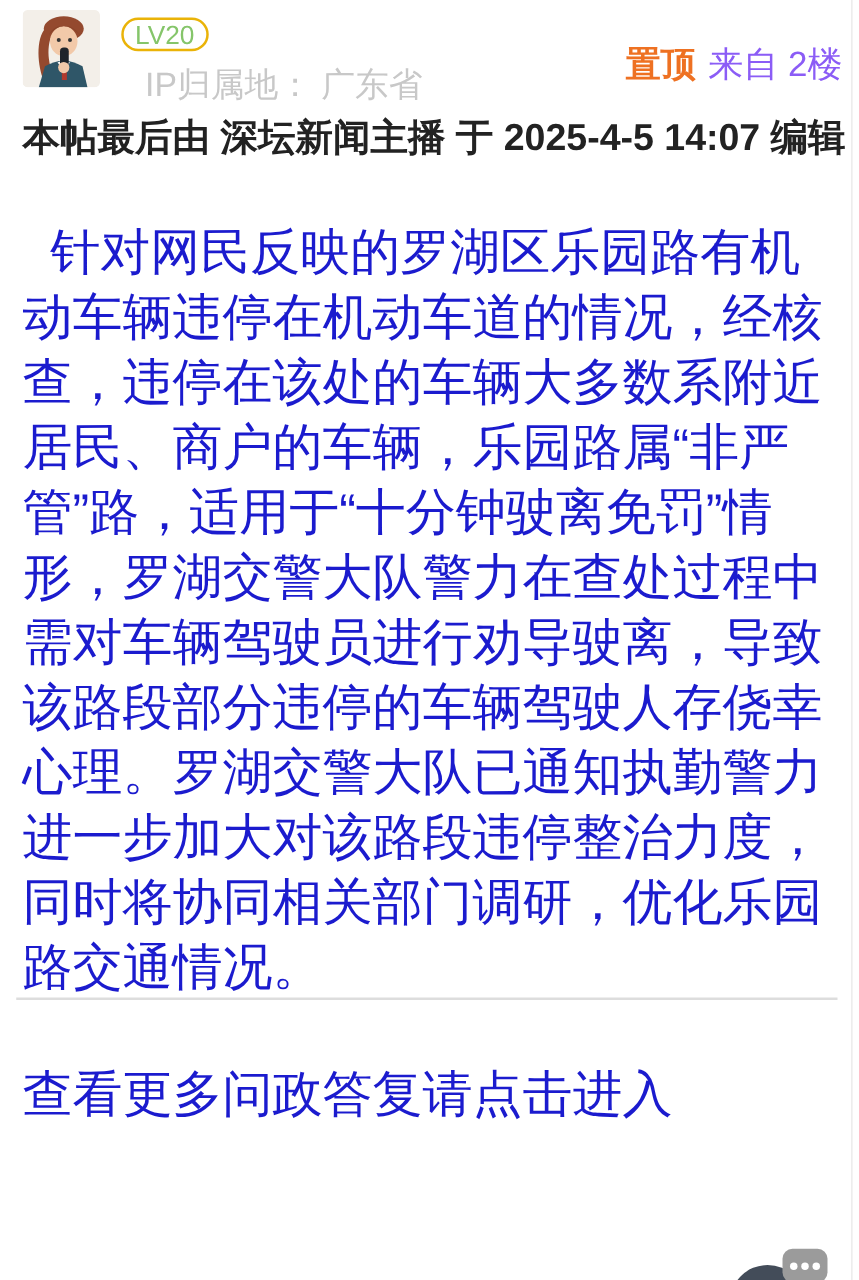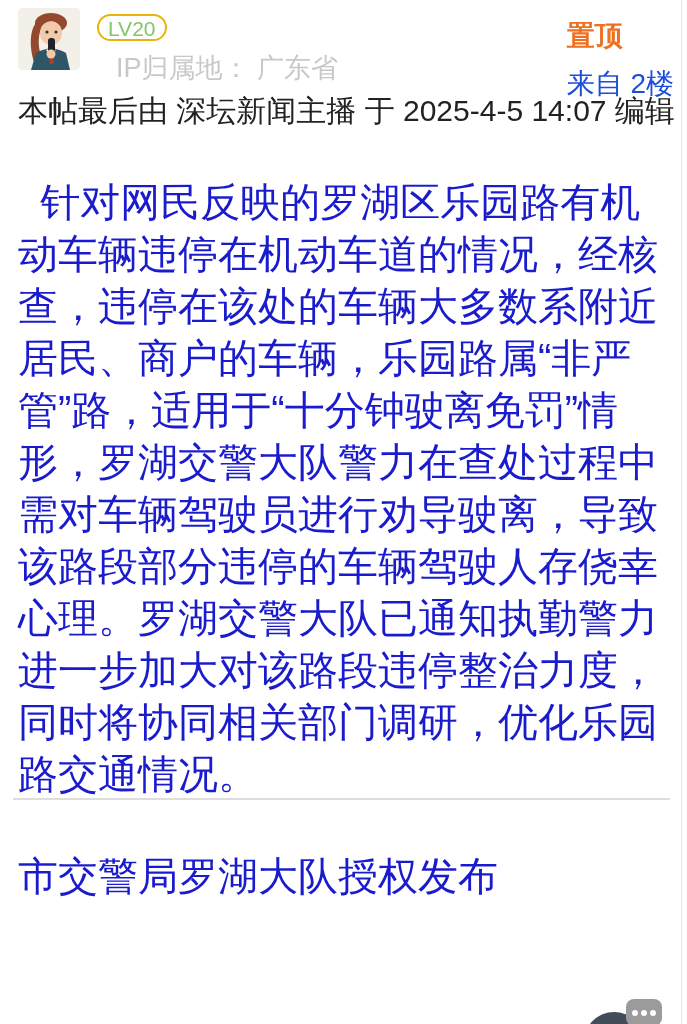--- a/index.html
+++ b/index.html
@@ -39,30 +39,31 @@
   .ip-line {
     position: absolute; left: 97px; top: 50px;
     display: flex; align-items: baseline;
     white-space: nowrap;
     font-size: 27px; color: #c8c8c8; margin-left: 19px;
   }
   .ip-line .post-time { margin-left: 26px; }
   .header-right {
     position: absolute; top: 17px; right: 13px;
     display: flex; align-items: baseline; gap: 10px;
-    white-space: nowrap; font-size: 28px; flex-direction: column;
+    white-space: nowrap; font-size: 28px;
   }
   .pinned { color: #ee7122; font-weight: bold; }
-  .floor { color: #1d4ed8; }
+  .floor { color: #8b5cf6; margin-top: 16px; }
   
   .edit-note {
     position: absolute; left: 18px; top: 94px;
     width: 660px;
     font-size: 30px; line-height: 34px; color: #222222;
     white-space: nowrap;
+    font-weight: bold;
   }
   
   .post-body {
     position: absolute; left: 18px; top: 176px;
     width: 656px;
     font-size: 40px; line-height: 52px;
     color: #1b1bce;
   }
   .post-body p { white-space: pre-wrap; word-break: break-all; }
   
@@ -132,20 +133,20 @@
 </div>
 
 <div class="edit-note">本帖最后由 深坛新闻主播 于 2025-4-5 14:07 编辑</div>
 
 <div class="post-body">
   <p>  针对网民反映的罗湖区乐园路有机动车辆违停在机动车道的情况，经核查，违停在该处的车辆大多数系附近居民、商户的车辆，乐园路属“非严管”路，适用于“十分钟驶离免罚”情形，罗湖交警大队警力在查处过程中需对车辆驾驶员进行劝导驶离，导致该路段部分违停的车辆驾驶人存侥幸心理。罗湖交警大队已通知执勤警力进一步加大对该路段违停整治力度，同时将协同相关部门调研，优化乐园路交通情况。</p>
 </div>
 
 <div class="divider"></div>
 
-<a class="more-link">市交警局罗湖大队授权发布</a>
+<a class="more-link">查看更多问政答复请点击进入</a>
 
 <div class="fab-circle"></div>
 <div class="chat-bubble">
   <span class="dot"></span>
   <span class="dot"></span>
   <span class="dot"></span>
 </div>
 
 </body></html>

